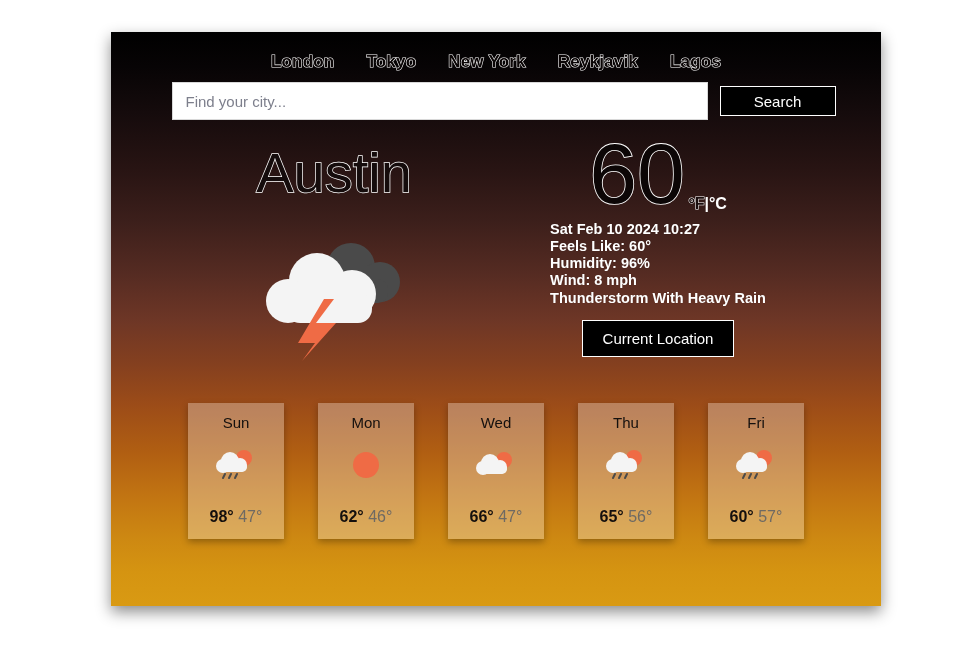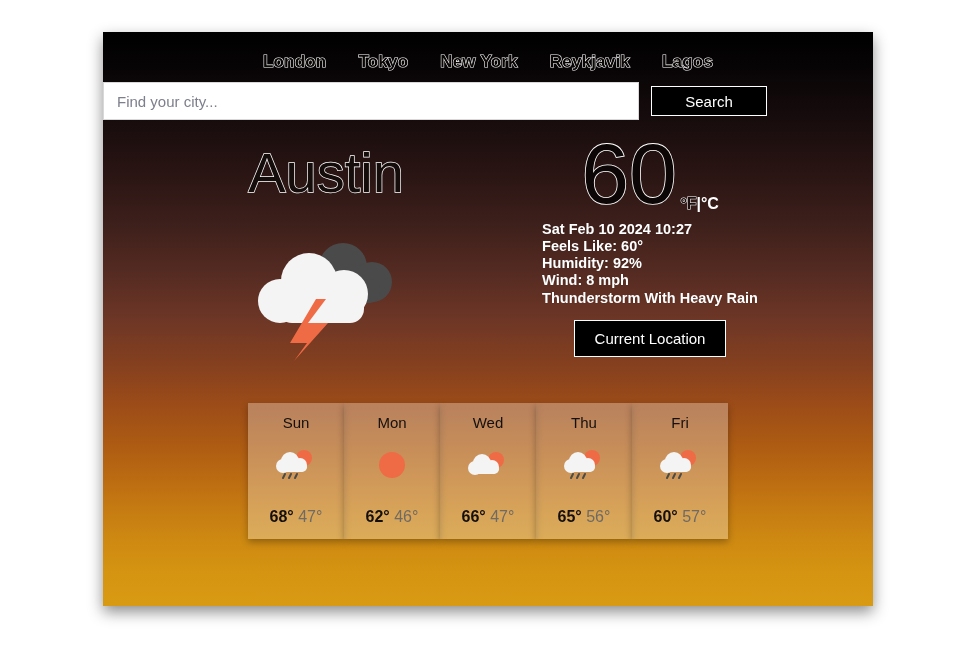--- a/index.html
+++ b/index.html
@@ -7,21 +7,21 @@
   html, body {
     width: 974px;
     height: 649px;
     background: #ffffff;
     font-family: "Liberation Sans", sans-serif;
     overflow: hidden;
   }
 
   #app-canvas {
     position: absolute;
-    left: 103px;
+    left: 111px;
     top: 32px;
     width: 770px;
     height: 574px;
     background: linear-gradient(
       to bottom,
       #000000 0%,
       #070405 6%,
       #150b0c 14%,
       #281413 24%,
       #3c1f1b 33%,
@@ -55,23 +55,24 @@
     -webkit-text-stroke: 1.1px #ffffff;
     paint-order: stroke fill;
     letter-spacing: 0.2px;
     cursor: pointer;
     white-space: nowrap;
   }
 
   
   .search-row {
     display: flex;
-    justify-content: flex-start;
+    justify-content: center;
     align-items: center;
     margin-top: 4px;
+    margin-left: 15px;
   }
   .search-input {
     width: 536px;
     height: 38px;
     background: #ffffff;
     border: 1px solid #d8d8d8;
     font-size: 15px;
     font-family: "Liberation Sans", sans-serif;
     color: #30313a;
     padding: 0 13px;
@@ -171,21 +172,21 @@
     color: #ffffff;
     font-size: 15px;
     font-family: "Liberation Sans", sans-serif;
     cursor: pointer;
   }
 
   
   .forecast {
     display: flex;
     justify-content: center;
-    gap: 0;
+    gap: 34px;
     margin-top: 42px;
   }
   .fc-card {
     width: 96px;
     height: 136px;
     background: rgba(255,255,255,0.30);
     box-shadow: 0 3px 7px rgba(0,0,0,0.30);
     display: flex;
     flex-direction: column;
     align-items: center;
@@ -251,21 +252,21 @@
 
     <div class="current-right">
       <div class="temp-row">
         <div class="temp-value">60</div>
         <div class="units"><span class="unit-f">ºF</span><span class="unit-sep">|</span><span class="unit-c">°C</span></div>
       </div>
 
       <div class="details">
         <div class="detail-line">Sat Feb 10 2024 10:27</div>
         <div class="detail-line">Feels Like: 60°</div>
-        <div class="detail-line">Humidity: 92%</div>
+        <div class="detail-line">Humidity: 96%</div>
         <div class="detail-line">Wind: 8 mph</div>
         <div class="detail-line">Thunderstorm With Heavy Rain</div>
       </div>
 
       <button class="location-button">Current Location</button>
     </div>
   </div>
 
   <div class="forecast">
 
@@ -278,21 +279,21 @@
             <circle cx="26" cy="18" r="7"></circle>
             <circle cx="9" cy="19" r="7"></circle>
             <rect x="8" y="15" width="25" height="10" rx="5"></rect>
           </g>
         <g stroke="#4a4a4a" stroke-width="2" stroke-linecap="round">
             <line x1="11" y1="27" x2="9" y2="31"></line>
             <line x1="17" y1="27" x2="15" y2="31"></line>
             <line x1="23" y1="27" x2="21" y2="31"></line>
           </g>
       </svg>
-      <div class="fc-temps"><span class="fc-hi">68°</span> <span class="fc-lo">47°</span></div>
+      <div class="fc-temps"><span class="fc-hi">98°</span> <span class="fc-lo">47°</span></div>
     </div>
 
     <div class="fc-card">
       <div class="fc-day">Mon</div>
       <svg class="fc-icon" viewBox="0 0 44 36">
         <circle cx="22" cy="18" r="13" fill="#ef6b45"></circle>
       </svg>
       <div class="fc-temps"><span class="fc-hi">62°</span> <span class="fc-lo">46°</span></div>
     </div>
 

